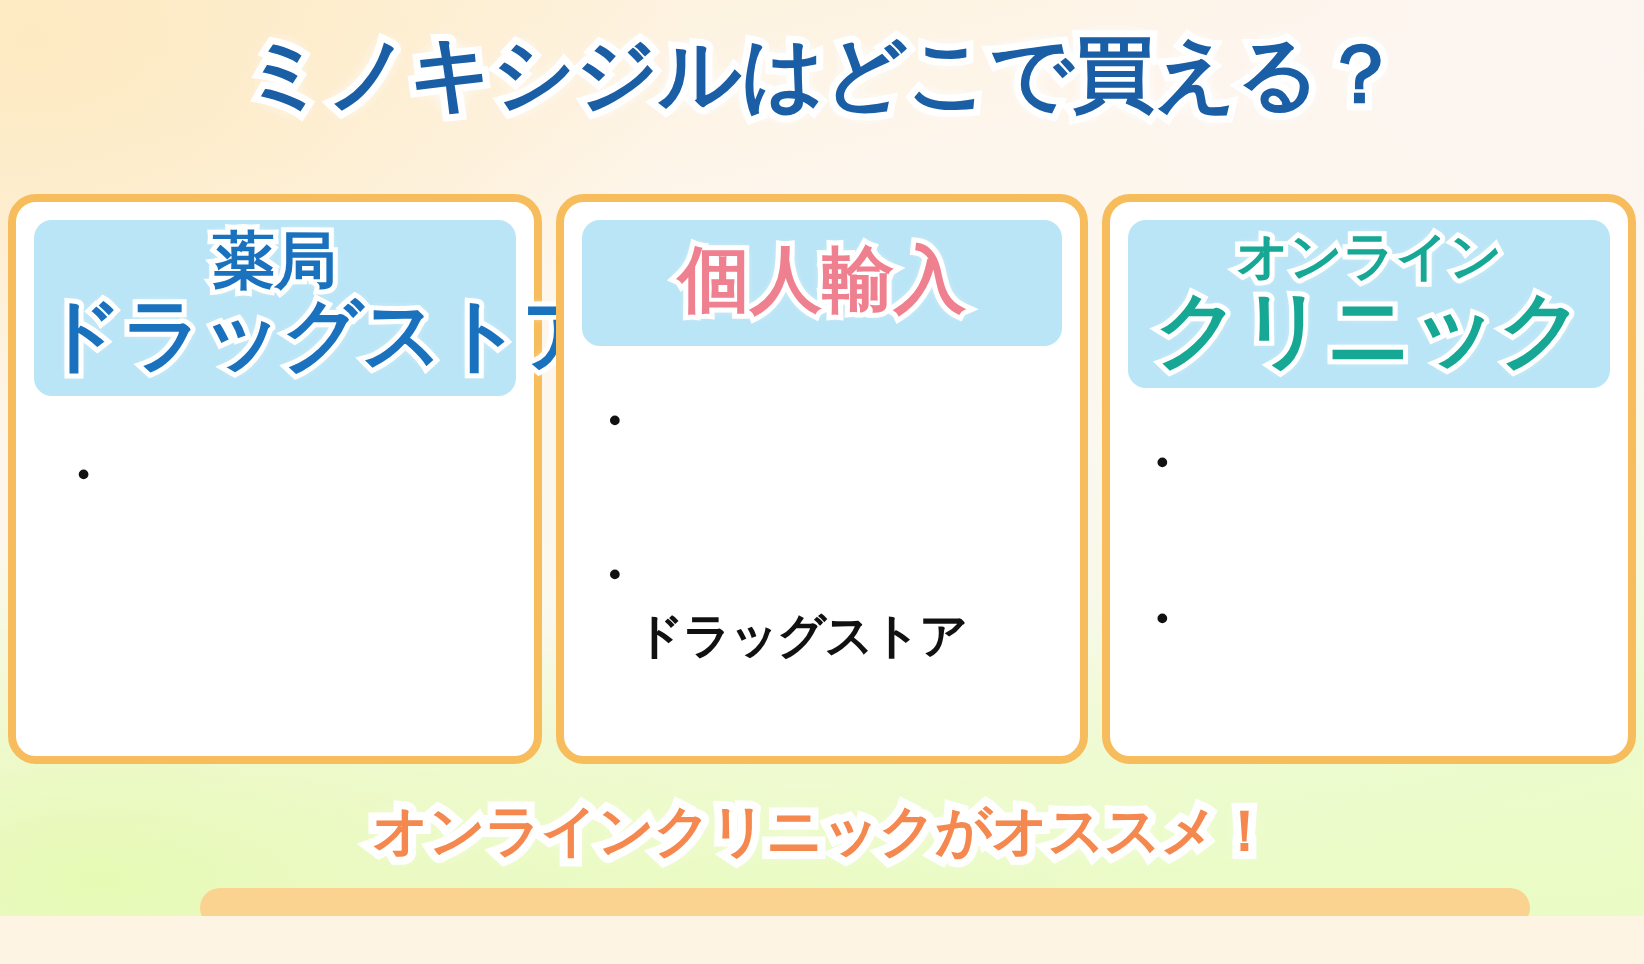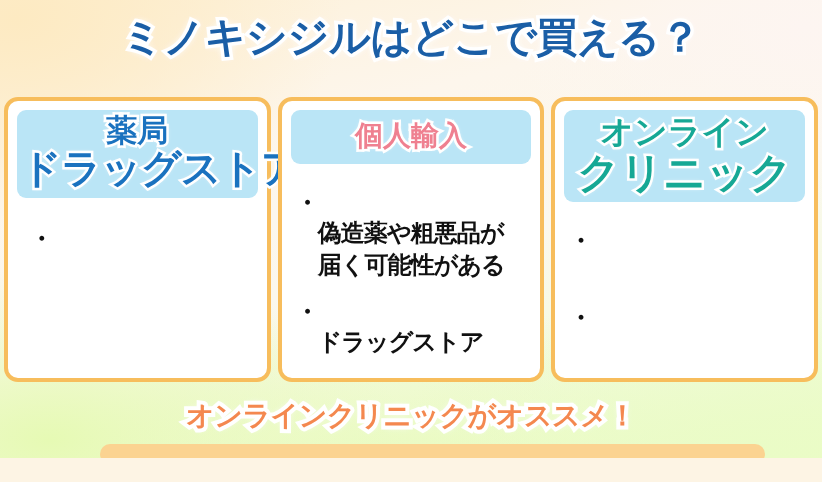--- a/index.html
+++ b/index.html
@@ -98,22 +98,22 @@
     paint-order: stroke fill;
     text-shadow: 0 0 5px #ffffff, 0 0 3px #ffffff;
   }
   .head-blue   { color: #1a72bf; }
   .head-pink   { color: #ef8090; }
   .head-teal   { color: #16a895; }
 
   
   .card-1 .head-line.l1 { font-size: 31px; }
   .card-1 .head-line.l2 { font-size: 40px; letter-spacing: -1px; }
-  .card-2 .head-line.l1 { font-size: 28px; padding: 7px 0 6px; }
-  .card-3 .head-line.l1 { font-size: 33px; }
+  .card-2 .head-line.l1 { font-size: 36px; padding: 7px 0 6px; }
+  .card-3 .head-line.l1 { font-size: 26px; }
   .card-3 .head-line.l2 { font-size: 42px; }
 
   
   .card-body {
     flex: 1 1 auto;
     padding: 20px 2px 0 6px;
     box-sizing: border-box;
   }
   .card-1 .card-body { padding-left: 12px; padding-top: 24px; }
   .card-2 .card-body { padding-left: 4px; padding-top: 22px; }
@@ -196,22 +196,21 @@
         </div>
       </div>
     </div>
 
     <div class="card card-2">
       <div class="card-head">
         <span class="head-line head-pink l1">個人輸入</span>
       </div>
       <div class="card-body">
         <div class="bullet">
-          <span class="dot">・</span><span>偽造薬や粗悪品が
-届く可能性がある</span>
+          <span class="dot">・</span>
         </div>
         <div class="bullet">
           <span class="dot">・</span><span>ドラッグストア</span>
         </div>
       </div>
     </div>
 
     <div class="card card-3">
       <div class="card-head">
         <span class="head-line head-teal l1">オンライン</span>

